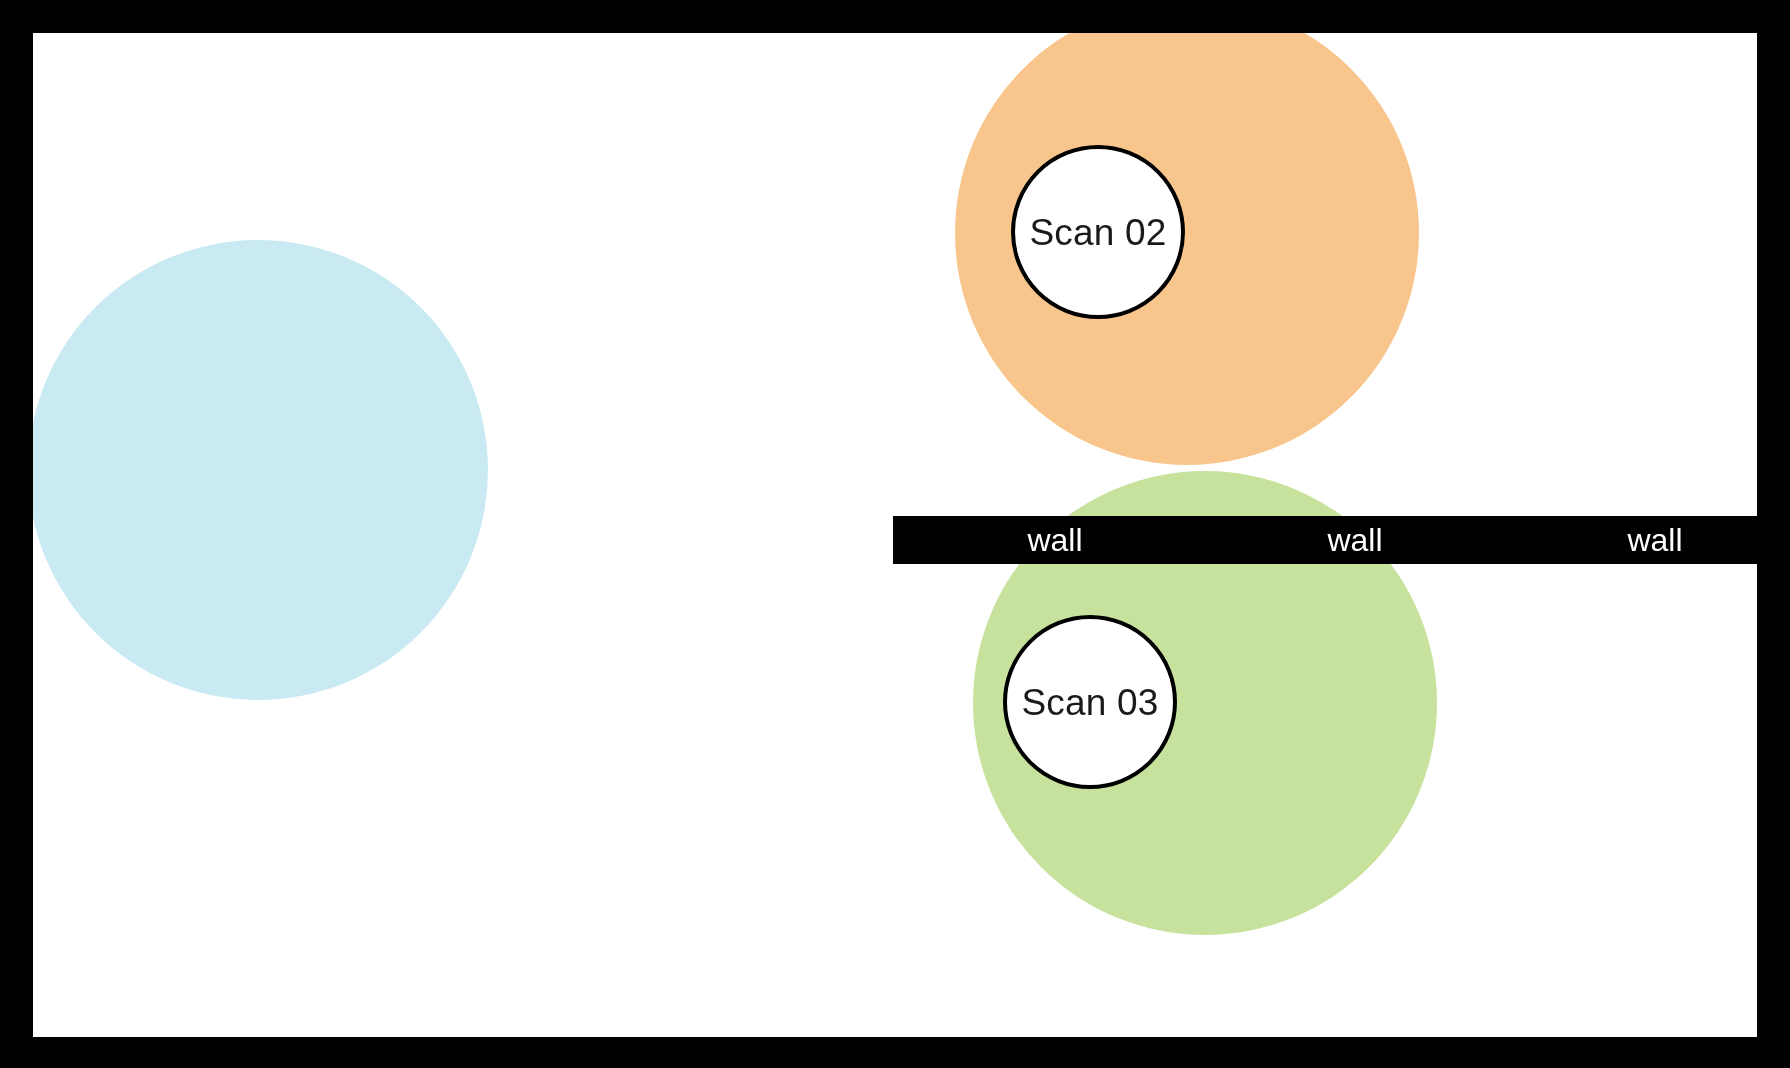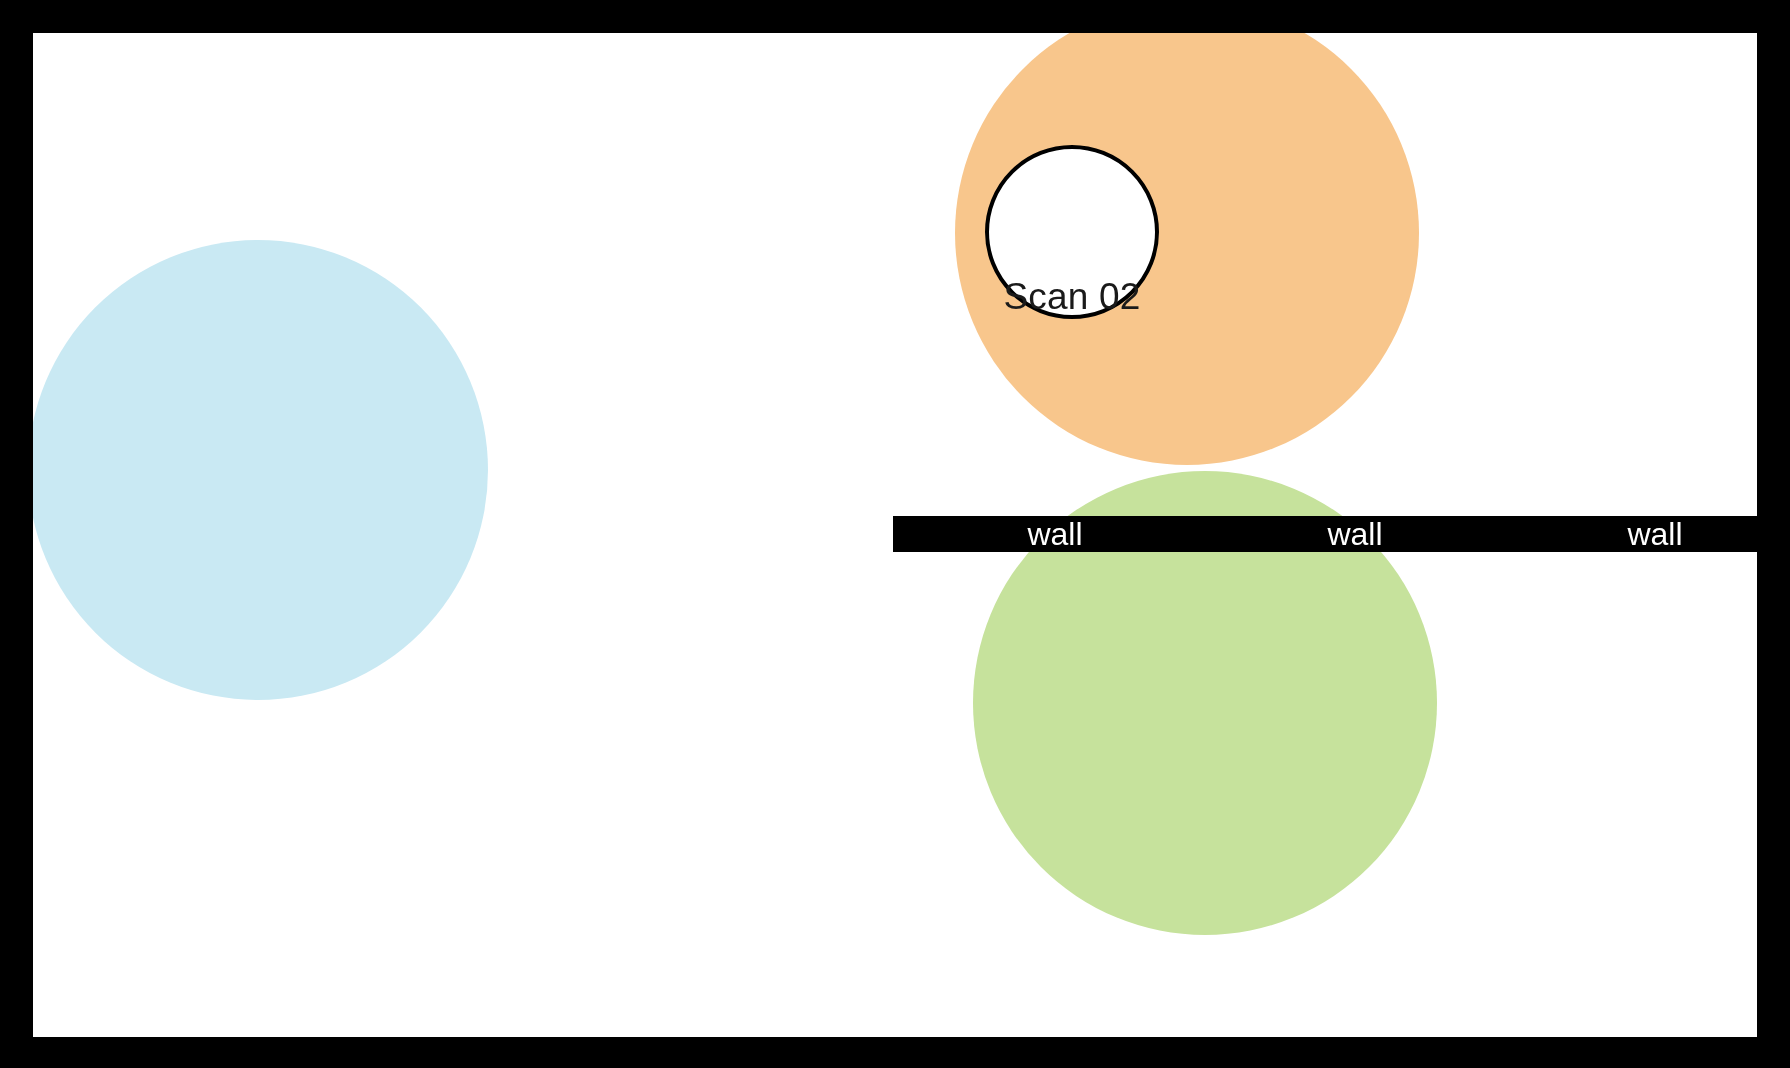--- a/index.html
+++ b/index.html
@@ -68,39 +68,38 @@
     white-space: nowrap;
     letter-spacing: 0.2px;
   }
   #station-01 {
     left: 140px;
     top: 352px;
     width: 170px;
     height: 170px;
   }
   #station-02 {
-    left: 952px;
+    left: 978px;
     top: 112px;
     width: 174px;
     height: 174px;
-    align-items: flex-end;
   }
   #station-03 {
     left: 970px;
     top: 582px;
     width: 174px;
     height: 174px;
   }
   
   #wall {
     position: absolute;
     left: 860px;
     top: 483px;
     width: 864px;
-    height: 36px;
+    height: 48px;
     background: #000000;
   }
   .wall-label {
     position: absolute;
     top: 50%;
     transform: translate(-50%, -50%);
     color: #ffffff;
     font-size: 32px;
     line-height: 1;
     white-space: nowrap;
@@ -117,20 +116,23 @@
   <div id="canvas" style="background: rgb(255, 255, 255);">
 
     <div class="coverage" id="coverage-01" style="background: rgb(201, 233, 243);"></div>
 
     <div class="coverage" id="coverage-02" style="background: rgb(248, 198, 140);"></div>
     <div class="station" id="station-02" style="background: rgb(255, 255, 255); border-color: rgb(0, 0, 0);">
       <span class="station-label">Scan 02</span>
     </div>
 
     <div class="coverage" id="coverage-03" style="background: rgb(198, 226, 156);"></div>
+    <div class="station" id="station-03" style="background: rgb(255, 255, 255); border-color: rgb(0, 0, 0);">
+      <span class="station-label">Scan 03</span>
+    </div>
 
     <div id="wall" style="background: rgb(0, 0, 0);">
       <span class="wall-label" id="wall-label-0" style="color: rgb(255, 255, 255);">wall</span>
       <span class="wall-label" id="wall-label-1" style="color: rgb(255, 255, 255);">wall</span>
       <span class="wall-label" id="wall-label-2" style="color: rgb(255, 255, 255);">wall</span>
     </div>
 
   </div>
 </div>
 

